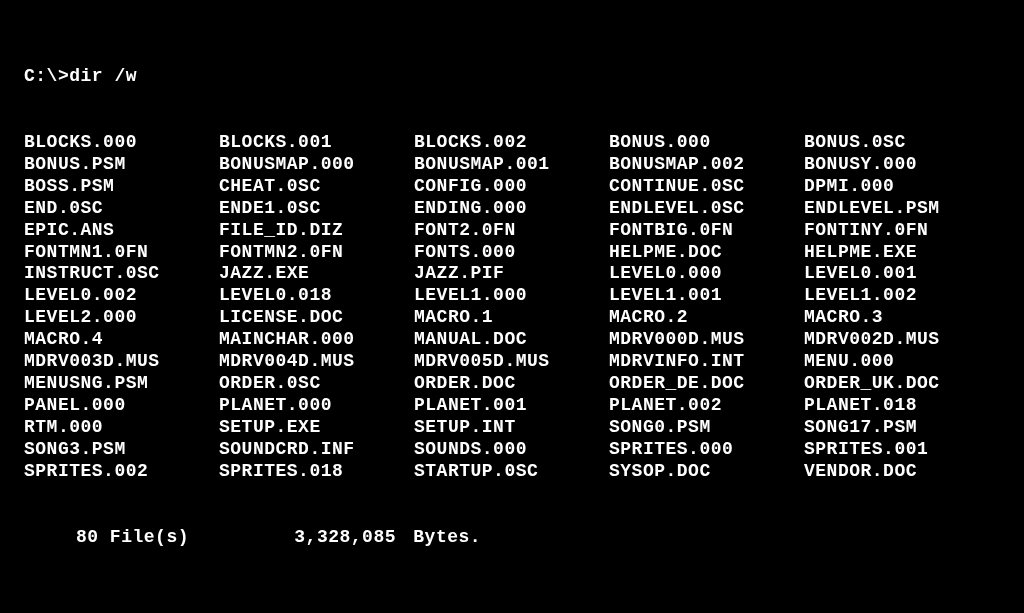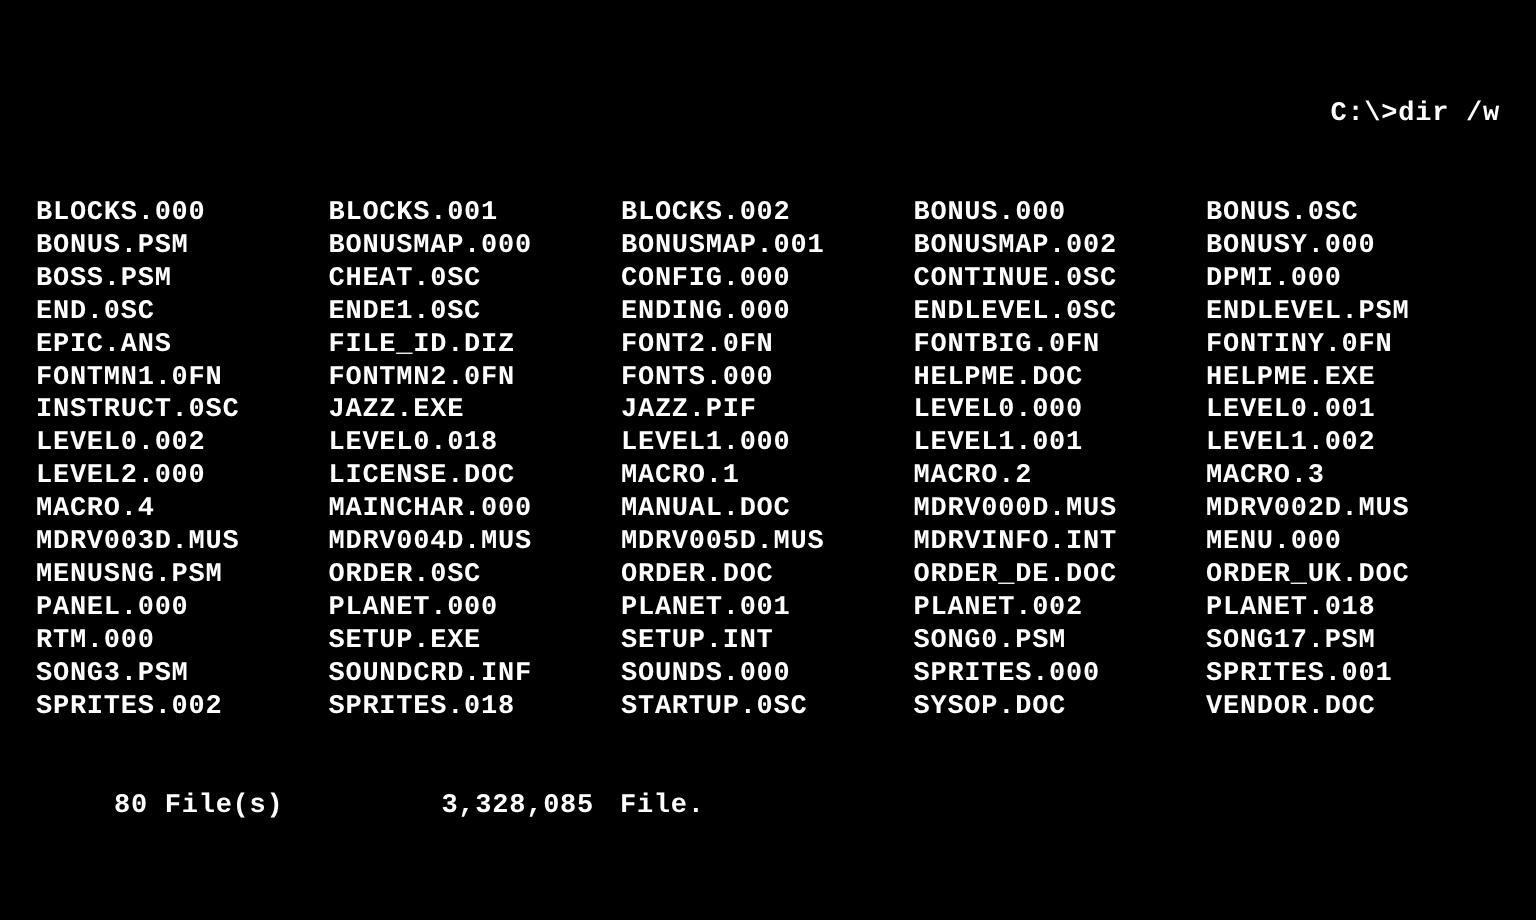--- a/index.html
+++ b/index.html
@@ -19,21 +19,20 @@
       overflow: hidden;
       font-weight: bold;
       letter-spacing: 0.5px;
     }
     .terminal {
       white-space: pre;
     }
     .line {
       display: block;
       min-height: 1.22em;
-      text-align: right;
     }
     .file-row {
       display: flex;
     }
     .file-cell {
       width: 195px;
       flex-shrink: 0;
     }
     .summary-row {
       display: flex;
@@ -57,18 +56,18 @@
   </style>
 </head>
 <body>
 
 <div class="terminal">
   <span class="line">C:\&gt;dir /w</span>
   <div id="file-list"><div class="file-row"><span class="file-cell">BLOCKS.000</span><span class="file-cell">BLOCKS.001</span><span class="file-cell">BLOCKS.002</span><span class="file-cell">BONUS.000</span><span class="file-cell">BONUS.0SC</span></div><div class="file-row"><span class="file-cell">BONUS.PSM</span><span class="file-cell">BONUSMAP.000</span><span class="file-cell">BONUSMAP.001</span><span class="file-cell">BONUSMAP.002</span><span class="file-cell">BONUSY.000</span></div><div class="file-row"><span class="file-cell">BOSS.PSM</span><span class="file-cell">CHEAT.0SC</span><span class="file-cell">CONFIG.000</span><span class="file-cell">CONTINUE.0SC</span><span class="file-cell">DPMI.000</span></div><div class="file-row"><span class="file-cell">END.0SC</span><span class="file-cell">ENDE1.0SC</span><span class="file-cell">ENDING.000</span><span class="file-cell">ENDLEVEL.0SC</span><span class="file-cell">ENDLEVEL.PSM</span></div><div class="file-row"><span class="file-cell">EPIC.ANS</span><span class="file-cell">FILE_ID.DIZ</span><span class="file-cell">FONT2.0FN</span><span class="file-cell">FONTBIG.0FN</span><span class="file-cell">FONTINY.0FN</span></div><div class="file-row"><span class="file-cell">FONTMN1.0FN</span><span class="file-cell">FONTMN2.0FN</span><span class="file-cell">FONTS.000</span><span class="file-cell">HELPME.DOC</span><span class="file-cell">HELPME.EXE</span></div><div class="file-row"><span class="file-cell">INSTRUCT.0SC</span><span class="file-cell">JAZZ.EXE</span><span class="file-cell">JAZZ.PIF</span><span class="file-cell">LEVEL0.000</span><span class="file-cell">LEVEL0.001</span></div><div class="file-row"><span class="file-cell">LEVEL0.002</span><span class="file-cell">LEVEL0.018</span><span class="file-cell">LEVEL1.000</span><span class="file-cell">LEVEL1.001</span><span class="file-cell">LEVEL1.002</span></div><div class="file-row"><span class="file-cell">LEVEL2.000</span><span class="file-cell">LICENSE.DOC</span><span class="file-cell">MACRO.1</span><span class="file-cell">MACRO.2</span><span class="file-cell">MACRO.3</span></div><div class="file-row"><span class="file-cell">MACRO.4</span><span class="file-cell">MAINCHAR.000</span><span class="file-cell">MANUAL.DOC</span><span class="file-cell">MDRV000D.MUS</span><span class="file-cell">MDRV002D.MUS</span></div><div class="file-row"><span class="file-cell">MDRV003D.MUS</span><span class="file-cell">MDRV004D.MUS</span><span class="file-cell">MDRV005D.MUS</span><span class="file-cell">MDRVINFO.INT</span><span class="file-cell">MENU.000</span></div><div class="file-row"><span class="file-cell">MENUSNG.PSM</span><span class="file-cell">ORDER.0SC</span><span class="file-cell">ORDER.DOC</span><span class="file-cell">ORDER_DE.DOC</span><span class="file-cell">ORDER_UK.DOC</span></div><div class="file-row"><span class="file-cell">PANEL.000</span><span class="file-cell">PLANET.000</span><span class="file-cell">PLANET.001</span><span class="file-cell">PLANET.002</span><span class="file-cell">PLANET.018</span></div><div class="file-row"><span class="file-cell">RTM.000</span><span class="file-cell">SETUP.EXE</span><span class="file-cell">SETUP.INT</span><span class="file-cell">SONG0.PSM</span><span class="file-cell">SONG17.PSM</span></div><div class="file-row"><span class="file-cell">SONG3.PSM</span><span class="file-cell">SOUNDCRD.INF</span><span class="file-cell">SOUNDS.000</span><span class="file-cell">SPRITES.000</span><span class="file-cell">SPRITES.001</span></div><div class="file-row"><span class="file-cell">SPRITES.002</span><span class="file-cell">SPRITES.018</span><span class="file-cell">STARTUP.0SC</span><span class="file-cell">SYSOP.DOC</span><span class="file-cell">VENDOR.DOC</span></div></div>
   <div class="summary-row">
     <span class="summary-left">80 File(s)</span>
     <span class="summary-mid">3,328,085</span>
-    <span class="summary-right"> <span>File.</span></span>
+    <span class="summary-right"> <span>Bytes.</span></span>
   </div>
   
   
   
 </div>
 
 </body></html>

